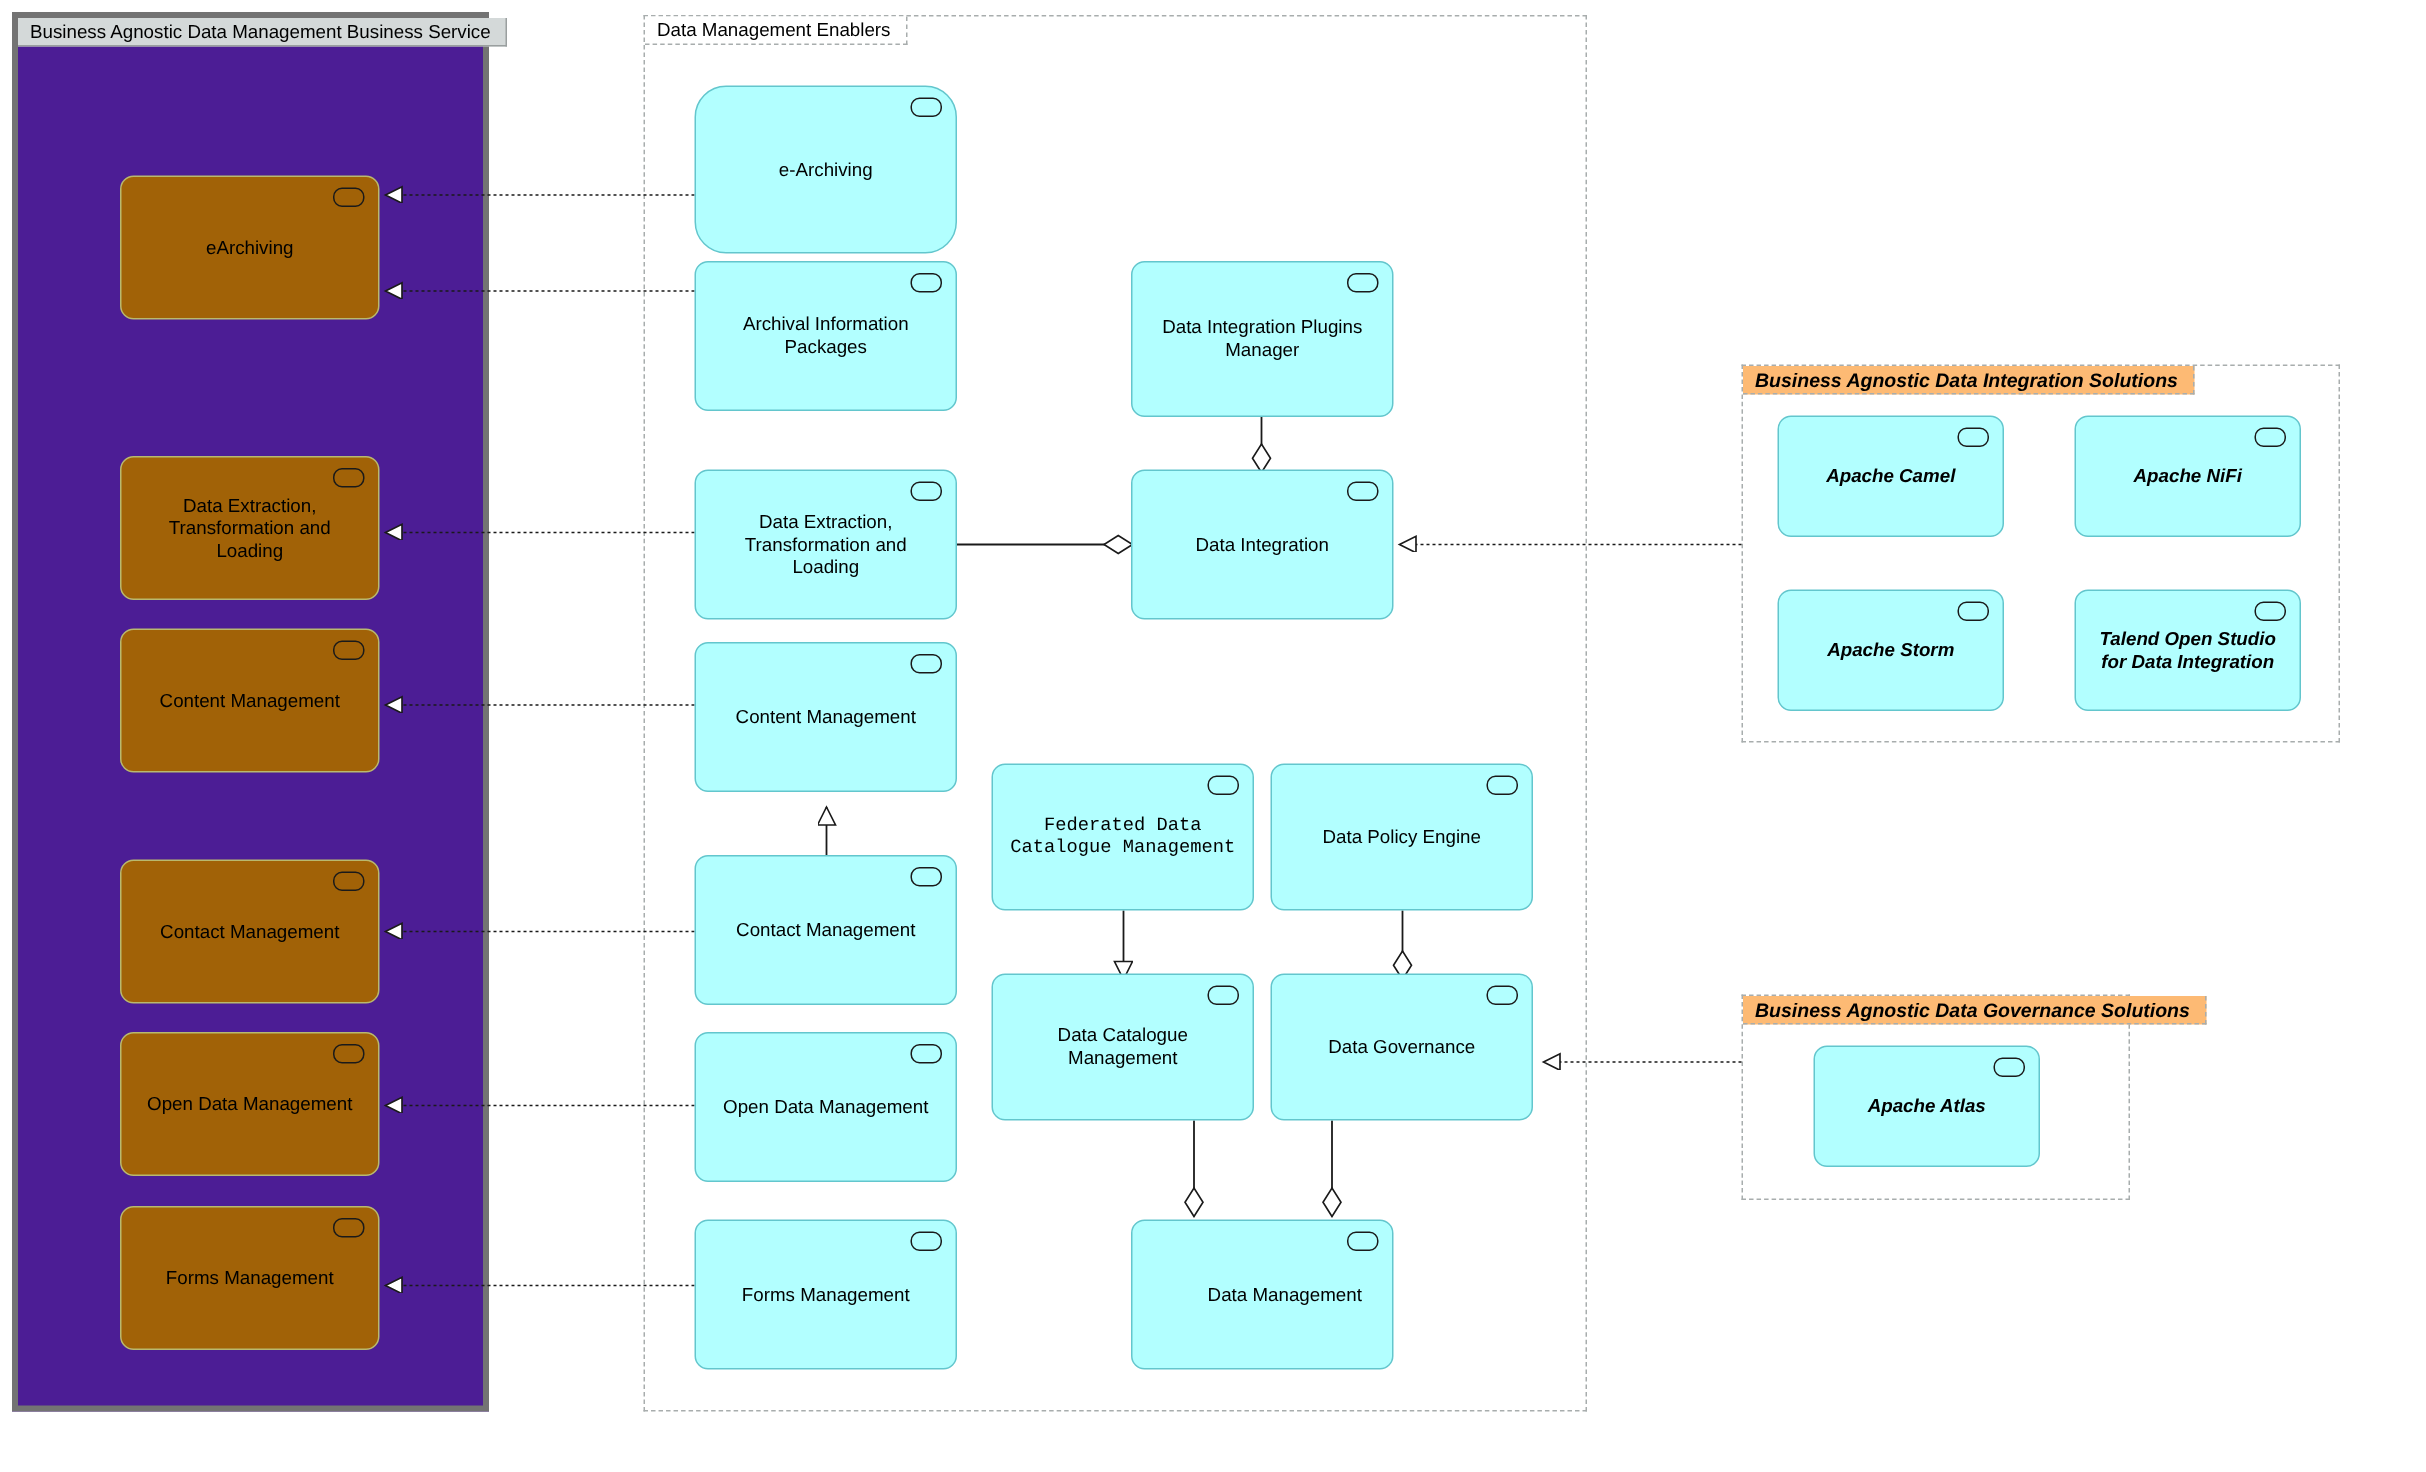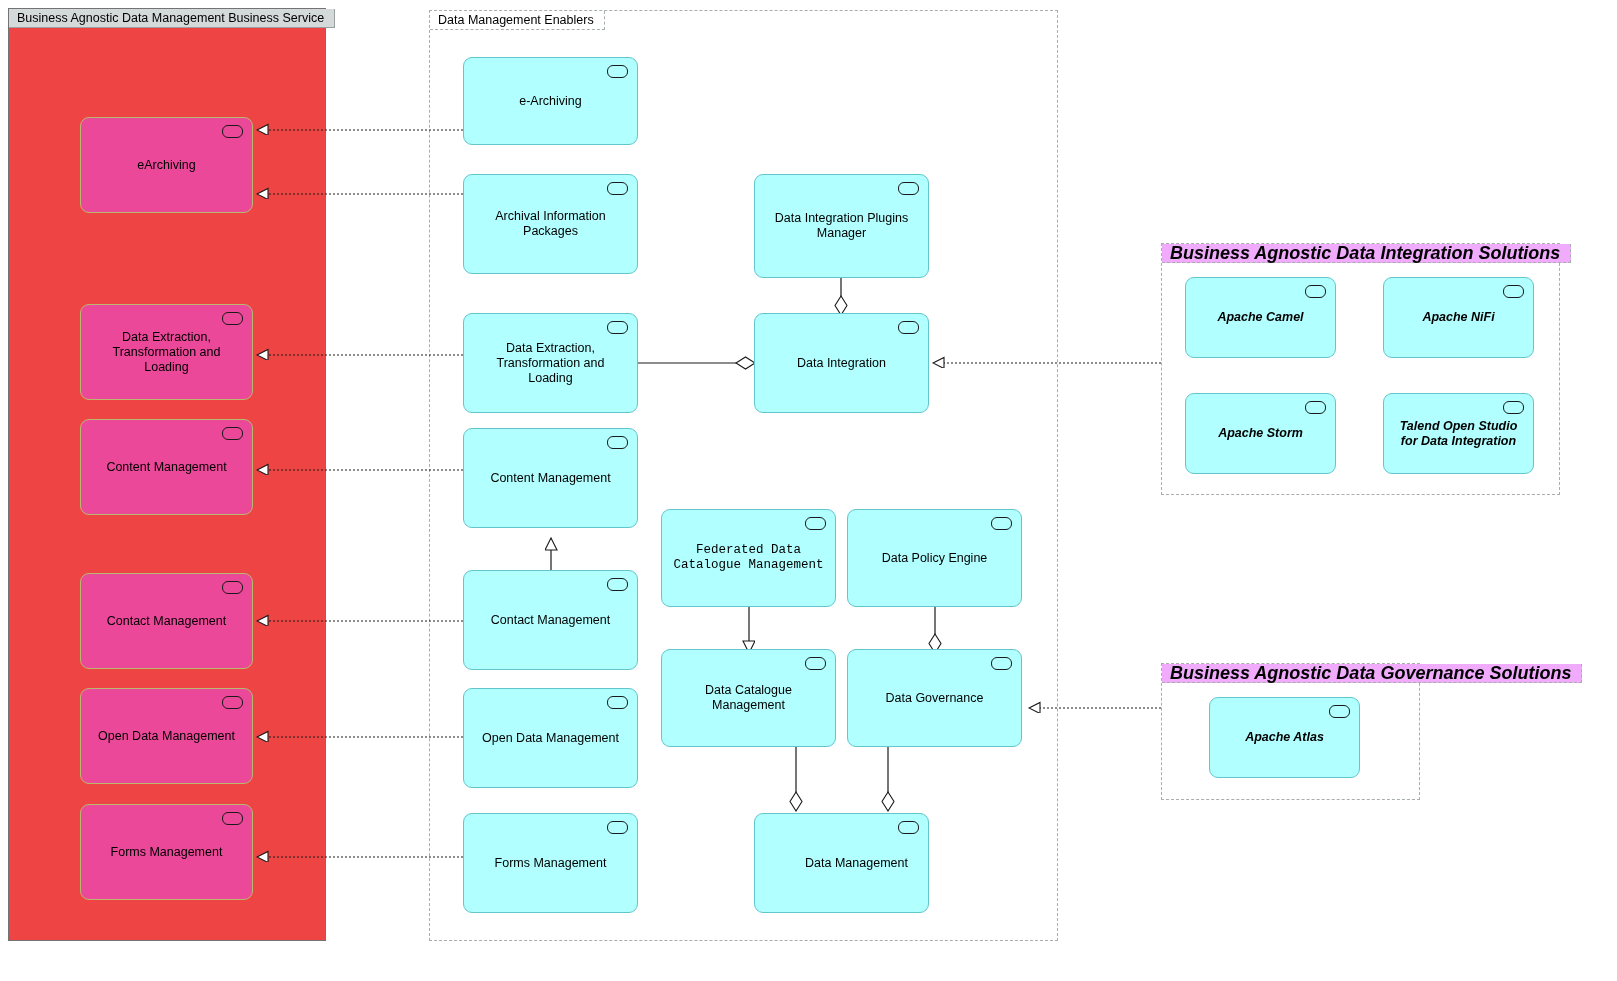--- a/index.html
+++ b/index.html
@@ -14,22 +14,22 @@
     background:#ffffff;
     overflow:hidden;
   }
 
   
   .grp{
     position:absolute;
     box-sizing:border-box;
   }
   .grp-solid{
-    background:#ef4444;
-    border:1px solid #737373;
+    background:#4c1d95;
+    border:4px solid #737373;
   }
   .grp-dashed{
     border:1px dashed #a8adad;
     background:transparent;
   }
   .grp-label{
     position:absolute;
     top:0;left:0;
     height:19px;
     line-height:19px;
@@ -38,26 +38,26 @@
     color:#000000;
     white-space:nowrap;
     box-sizing:border-box;
   }
   .grp-label.solid-lbl{
     background:#d4d9d9;
     border-right:1px solid #9a9f9f;
     border-bottom:1px solid #9a9f9f;
   }
   .grp-label.dashed-lbl{
-    background:#f0abfc;
+    background:#fdba74;
     border-right:1px dashed #a8adad;
     border-bottom:1px dashed #a8adad;
     font-style:italic;
     font-weight:bold;
-    font-size:18px;
+    font-size:13px;
   }
   .grp-label.plain-lbl{
     background:#ffffff;
     border-right:1px dashed #a8adad;
     border-bottom:1px dashed #a8adad;
   }
 
   
   .node{
     position:absolute;
@@ -71,21 +71,21 @@
     line-height:15px;
     color:#000000;
     padding:4px 10px;
   }
   .node .lbl{ display:block; }
   .node-service{
     background:#b2ffff;
     border:1px solid #63c6cd;
   }
   .node-business{
-    background:#ec4899;
+    background:#a16207;
     border:1px solid #b9b96e;
   }
   .node-italic .lbl{
     font-style:italic;
     font-weight:bold;
   }
   
   .badge{
     position:absolute;
     top:7px;
@@ -196,21 +196,21 @@
   <div class="node node-business" style="left:80px;top:688px;width:173px;height:96px;">
     <span class="badge"></span>
     <span class="lbl">Open Data Management</span>
   </div>
 
   <div class="node node-business" style="left:80px;top:804px;width:173px;height:96px;">
     <span class="badge"></span>
     <span class="lbl">Forms Management</span>
   </div>
 
-  <div class="node node-service" style="left:463px;top:57px;width:175px;height:88px;">
+  <div class="node node-service" style="left:463px;top:57px;width:175px;height:112px;border-radius:21px;">
     <span class="badge"></span>
     <span class="lbl">e-Archiving</span>
   </div>
 
   <div class="node node-service" style="left:463px;top:174px;width:175px;height:100px;">
     <span class="badge"></span>
     <span class="lbl">Archival Information Packages</span>
   </div>
 
   <div class="node node-service" style="left:463px;top:313px;width:175px;height:100px;">

